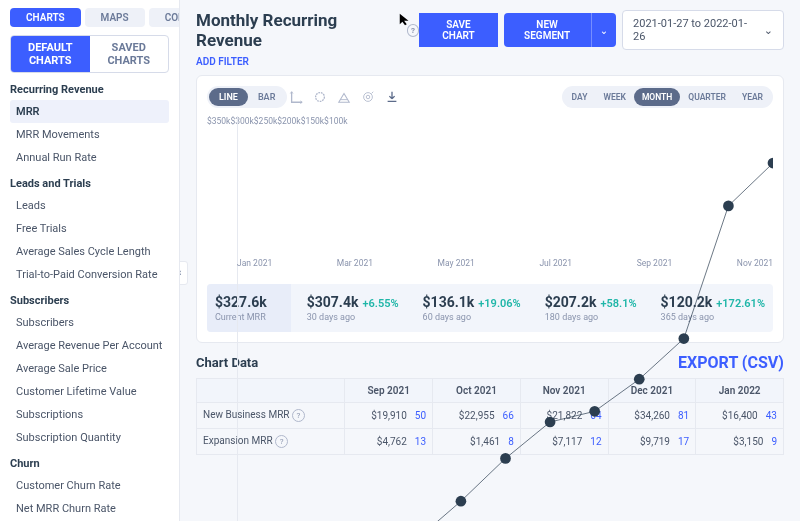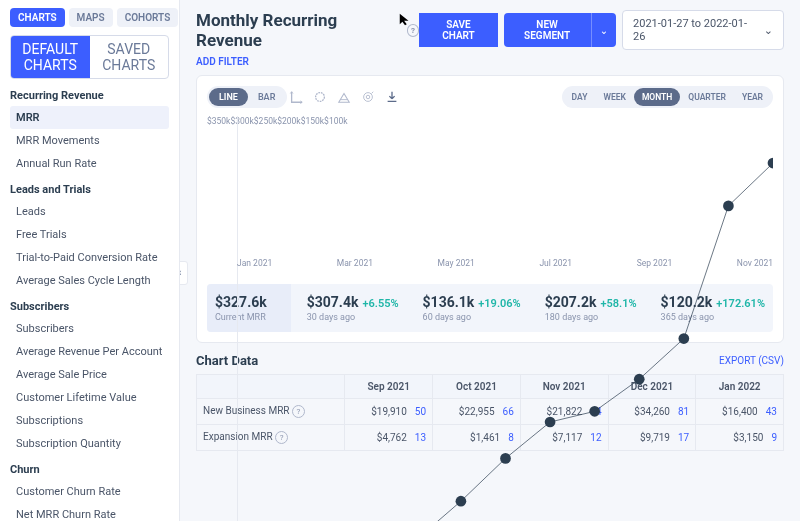--- a/index.html
+++ b/index.html
@@ -1,22 +1,22 @@
 <!DOCTYPE html>
 <html><head>
 <meta charset="utf-8">
 <style>
 *{box-sizing:border-box;margin:0;padding:0;font-family:-apple-system,BlinkMacSystemFont,"Segoe UI",Roboto,sans-serif}
 body{background:#f5f7fb;color:#2c3e50;font-size:12px;width:800px;height:521px;overflow:hidden;display:flex}
 .sidebar{width:180px;background:#fff;border-right:1px solid #e6e9f0;padding:8px 10px;overflow:hidden}
 .tabs{display:flex;gap:4px;margin-bottom:8px}
-.tab-btn{font-size:10px;font-weight:600;padding:4px 8px;border-radius:4px;cursor:pointer;color:#6b7a99;background:#eef1f8}
+.tab-btn{font-size:10px;font-weight:600;padding:4px 16px;border-radius:4px;cursor:pointer;color:#6b7a99;background:#eef1f8}
 .tab-btn.active{background:#3c5eff;color:#fff}
 .sub-tabs{display:flex;border:1px solid #d6dbe9;border-radius:4px;overflow:hidden;margin-bottom:10px}
-.sub-tab{flex:1;font-size:14px;font-weight:400;padding:5px 0;text-align:center;cursor:pointer;color:#6b7a99}
+.sub-tab{flex:1;font-size:11px;font-weight:700;padding:5px 0;text-align:center;cursor:pointer;color:#6b7a99}
 .sub-tab.active{background:#3c5eff;color:#fff}
 .section-header{font-size:11px;font-weight:700;color:#2c3e50;margin:8px 0 4px}
 .nav-item{font-size:11px;color:#4a5568;padding:5px 6px;cursor:pointer;border-radius:3px}
 .nav-item.active{background:#eef1fb;color:#2c3e50;font-weight:600}
 .main{flex:1;padding:10px 16px;overflow:hidden;position:relative}
 .header{display:flex;align-items:center;justify-content:space-between;margin-bottom:6px}
 .title{font-size:17px;font-weight:700;color:#2c3e50;display:flex;align-items:center;gap:4px}
 .help-icon{width:13px;height:13px;border:1px solid #b0b8cc;border-radius:50%;display:inline-flex;align-items:center;justify-content:center;font-size:8px;color:#8a94ad}
 .header-actions{display:flex;align-items:center;gap:6px}
 .btn-primary{background:#3c5eff;color:#fff;font-size:10px;font-weight:600;padding:6px 10px;border:none;border-radius:0;cursor:pointer}
@@ -42,21 +42,21 @@
 .x-labels{position:absolute;left:0;right:0;bottom:8px;display:flex;justify-content:space-between;font-size:8.5px;color:#8a94ad}
 .kpi-row{display:flex;gap:8px;background:#f2f5fb;border-radius:4px;margin-top:8px}
 .kpi{flex:1;padding:10px 8px}
 .kpi.current{background:#e8edf9;border-radius:4px 0 0 4px}
 .kpi-val{font-size:14px;font-weight:700;color:#2c3e50}
 .kpi-delta{font-size:11px;font-weight:600;color:#1fb6a8;margin-left:4px}
 .kpi-sub{font-size:9px;color:#8a94ad;margin-top:2px}
 .data-section{margin-top:4px}
 .data-hdr{display:flex;justify-content:space-between;align-items:center;margin-bottom:6px}
 .data-title{font-size:13px;font-weight:700;color:#2c3e50}
-.export{font-size:10px;font-weight:400;color:#3c5eff;cursor:pointer}
+.export{font-size:16px;font-weight:700;color:#3c5eff;cursor:pointer}
 table{width:100%;border-collapse:collapse;font-size:10px}
 th{background:#f2f5fb;color:#4a5568;font-weight:600;padding:6px;text-align:center;border:1px solid #e6e9f0}
 th:first-child{text-align:left}
 td{padding:6px;text-align:right;border:1px solid #e6e9f0;color:#4a5568}
 td:first-child{text-align:left}
 .cell-count{color:#3c5eff;padding-left:8px}
 .collapse-btn{position:absolute;left:-8px;top:50%;width:16px;height:24px;background:#fff;border:1px solid #e6e9f0;border-radius:3px;display:flex;align-items:center;justify-content:center;font-size:10px;color:#6b7a99;cursor:pointer}
 .cursor{position:absolute;left:218px;top:12px;font-size:14px;color:#000;pointer-events:none}
 </style>
 </head>
@@ -74,22 +74,22 @@
   </div>
 
   <div class="section-header">Recurring Revenue</div>
   <div class="nav-item active">MRR</div>
   <div class="nav-item">MRR Movements</div>
   <div class="nav-item">Annual Run Rate</div>
 
   <div class="section-header">Leads and Trials</div>
   <div class="nav-item">Leads</div>
   <div class="nav-item">Free Trials</div>
+  <div class="nav-item">Average Sales Cycle Length</div>
   <div class="nav-item">Trial-to-Paid Conversion Rate</div>
-  <div class="nav-item">Average Sales Cycle Length</div>
 
   <div class="section-header">Subscribers</div>
   <div class="nav-item">Subscribers</div>
   <div class="nav-item">Average Revenue Per Account</div>
   <div class="nav-item">Average Sale Price</div>
   <div class="nav-item">Customer Lifetime Value</div>
   <div class="nav-item">Subscriptions</div>
   <div class="nav-item">Subscription Quantity</div>
 
   <div class="section-header">Churn</div>

